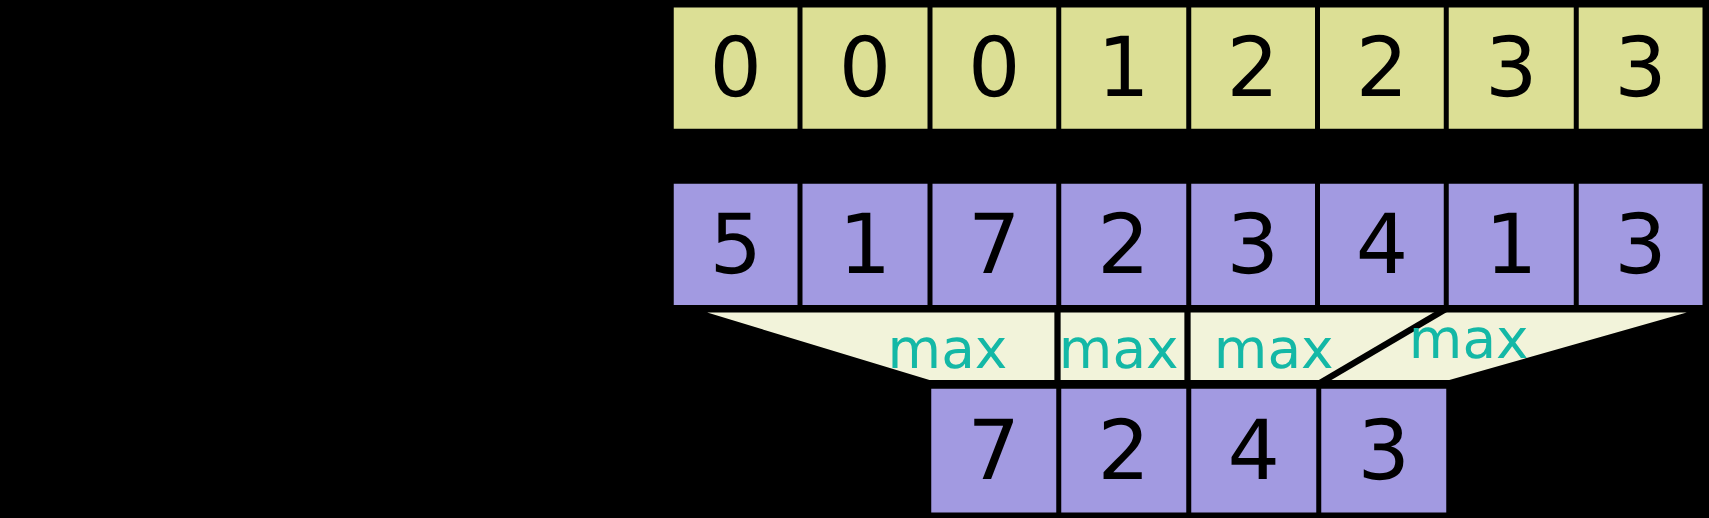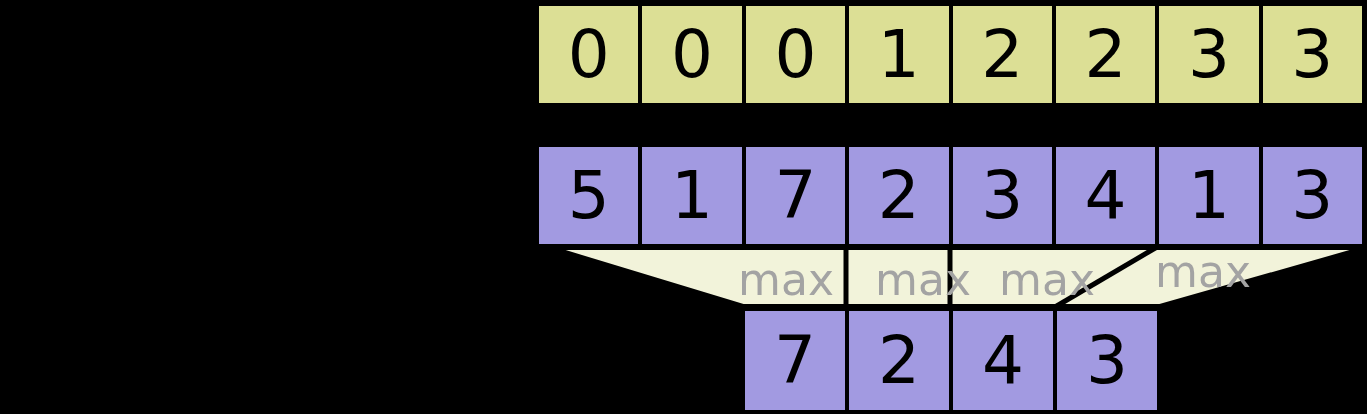--- a/index.html
+++ b/index.html
@@ -59,24 +59,23 @@
     width: 1367px;
     height: 414px;
     z-index: 1;
   }
 
   .max-label {
     position: absolute;
     transform: translate(-50%, -50%);
     font-size: 44px;
     line-height: 1;
-    color: #a3a3a3;
+    color: #14b8a6;
     z-index: 3;
     white-space: nowrap;
-    margin-left: 28px;
   }
 </style>
 </head>
 <body>
 
 <div class="stage">
 
   <svg class="funnel-svg" viewBox="0 0 1367 414" aria-hidden="true">
     <polygon points="552,248 1364,248 1160,306 743,306" fill="#f2f3da" stroke="#000000" stroke-width="4"></polygon>
     <line x1="846" y1="246" x2="846" y2="308" stroke="#000000" stroke-width="5"></line>

